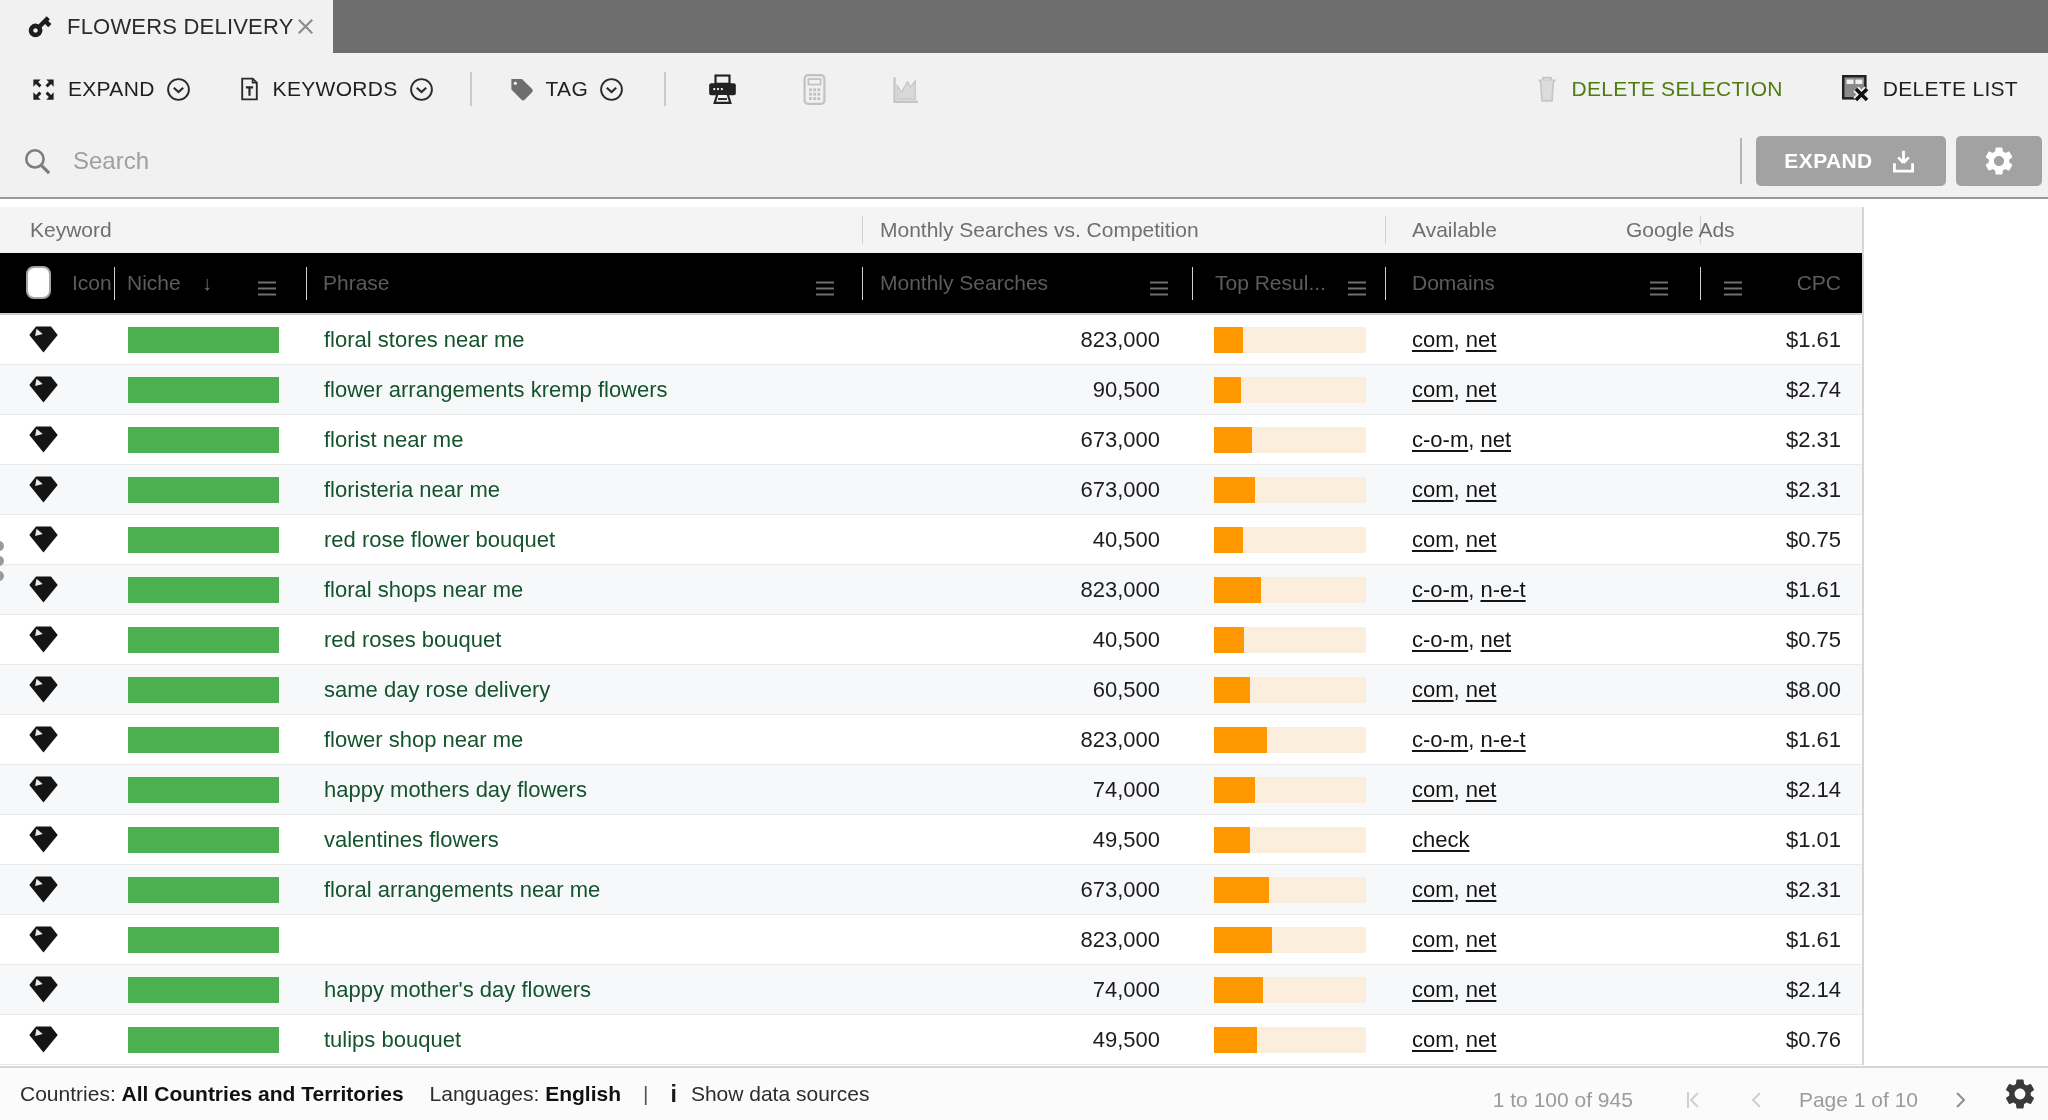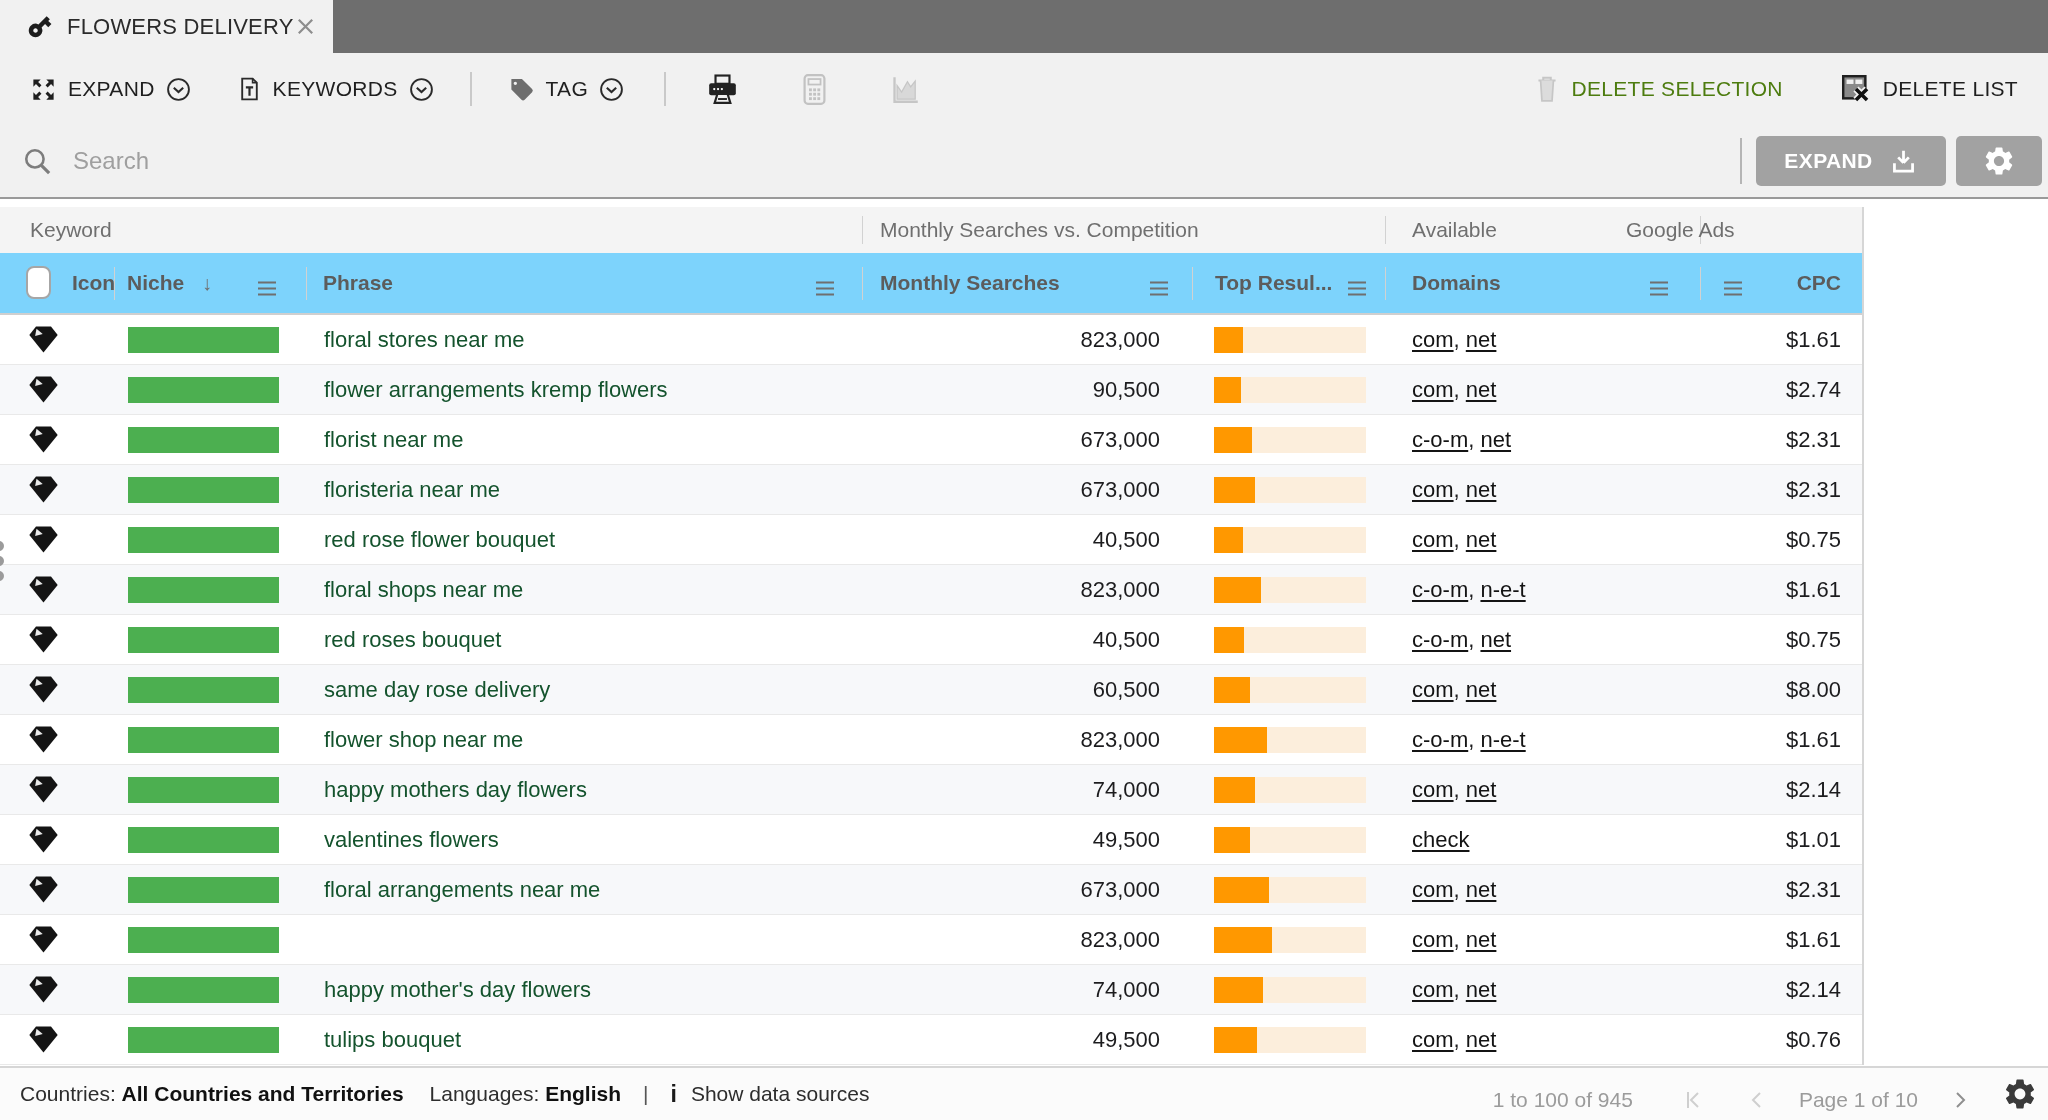--- a/index.html
+++ b/index.html
@@ -28,21 +28,21 @@
   .search-input::placeholder{color:#9f9f9f;}
   .export-btn{width:190px;height:50px;border-radius:5px;background:#a2a2a2;color:#fff;font-weight:bold;font-size:21px;display:flex;align-items:center;justify-content:center;gap:16px;letter-spacing:.4px;margin-right:10px;cursor:pointer;}
   .gearbtn{width:86px;height:50px;border-radius:5px;background:#a2a2a2;display:flex;align-items:center;justify-content:center;color:#fff;margin-right:2px;cursor:pointer;}
 
   
   .white-gap{height:8px;background:#ffffff;}
   .table{position:relative;width:1864px;border-right:2px solid #d6d6d6;box-sizing:border-box;}
   .thead-group{position:relative;height:46px;background:#f4f4f4;font-size:21px;color:#6f6f6f;}
   .thead-group .gh{position:absolute;top:0;line-height:46px;white-space:nowrap;}
   .gh-sep{position:absolute;top:9px;width:1px;height:28px;background:#d2d2d2;}
-  .thead-cols{position:relative;height:62px;background:#7dd3fc;border-bottom:2px solid #cfcfcf;box-sizing:border-box;font-size:21px;color:#5c5c5c;font-weight:700;}
+  .thead-cols{position:relative;height:62px;background:#000000;border-bottom:2px solid #cfcfcf;box-sizing:border-box;font-size:21px;color:#5c5c5c;font-weight:400;}
   .thead-cols .ch{position:absolute;top:0;line-height:60px;white-space:nowrap;}
   .col-sep{position:absolute;top:14px;width:1px;height:33px;background:#d2d2d2;}
   .hdr-checkbox{position:absolute;left:26px;top:13px;width:25px;height:33px;border:2px solid #a6a6a6;border-radius:8px;background:#fff;box-sizing:border-box;cursor:pointer;}
   .menu-icon{position:absolute;top:24px;cursor:pointer;}
   .sort-arrow{font-size:20px;color:#6f6f6f;}
 
   .tbody .row{position:relative;height:50px;border-bottom:1px solid #e9e9e9;box-sizing:border-box;background:#fff;}
   .tbody .row:nth-child(even){background:#f7f8fa;}
   .gem{position:absolute;left:28px;top:10px;}
   .niche-bar{position:absolute;left:128px;top:12px;height:26px;background:#4CAF50;}

